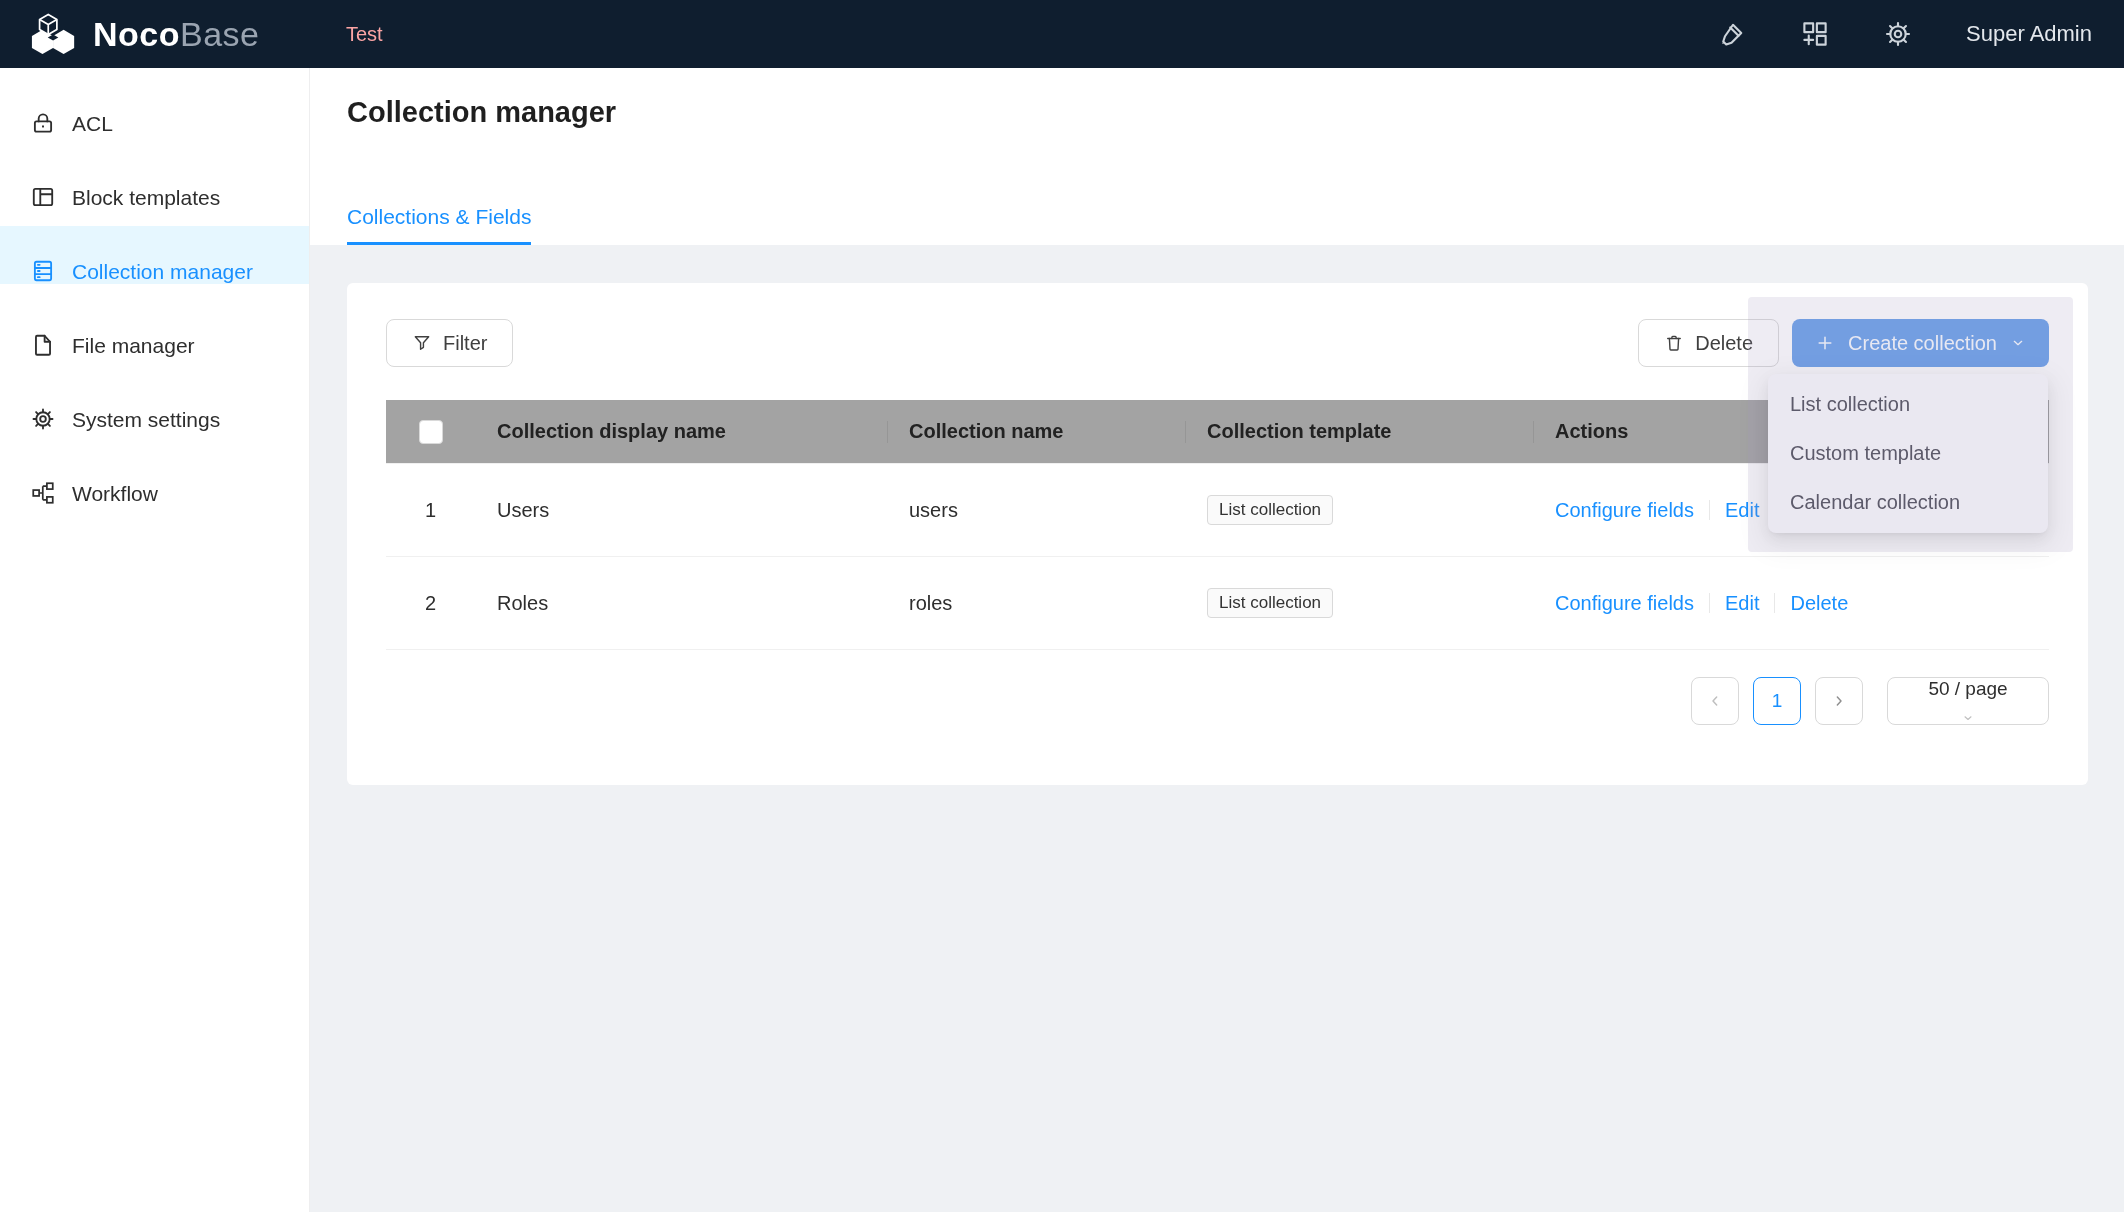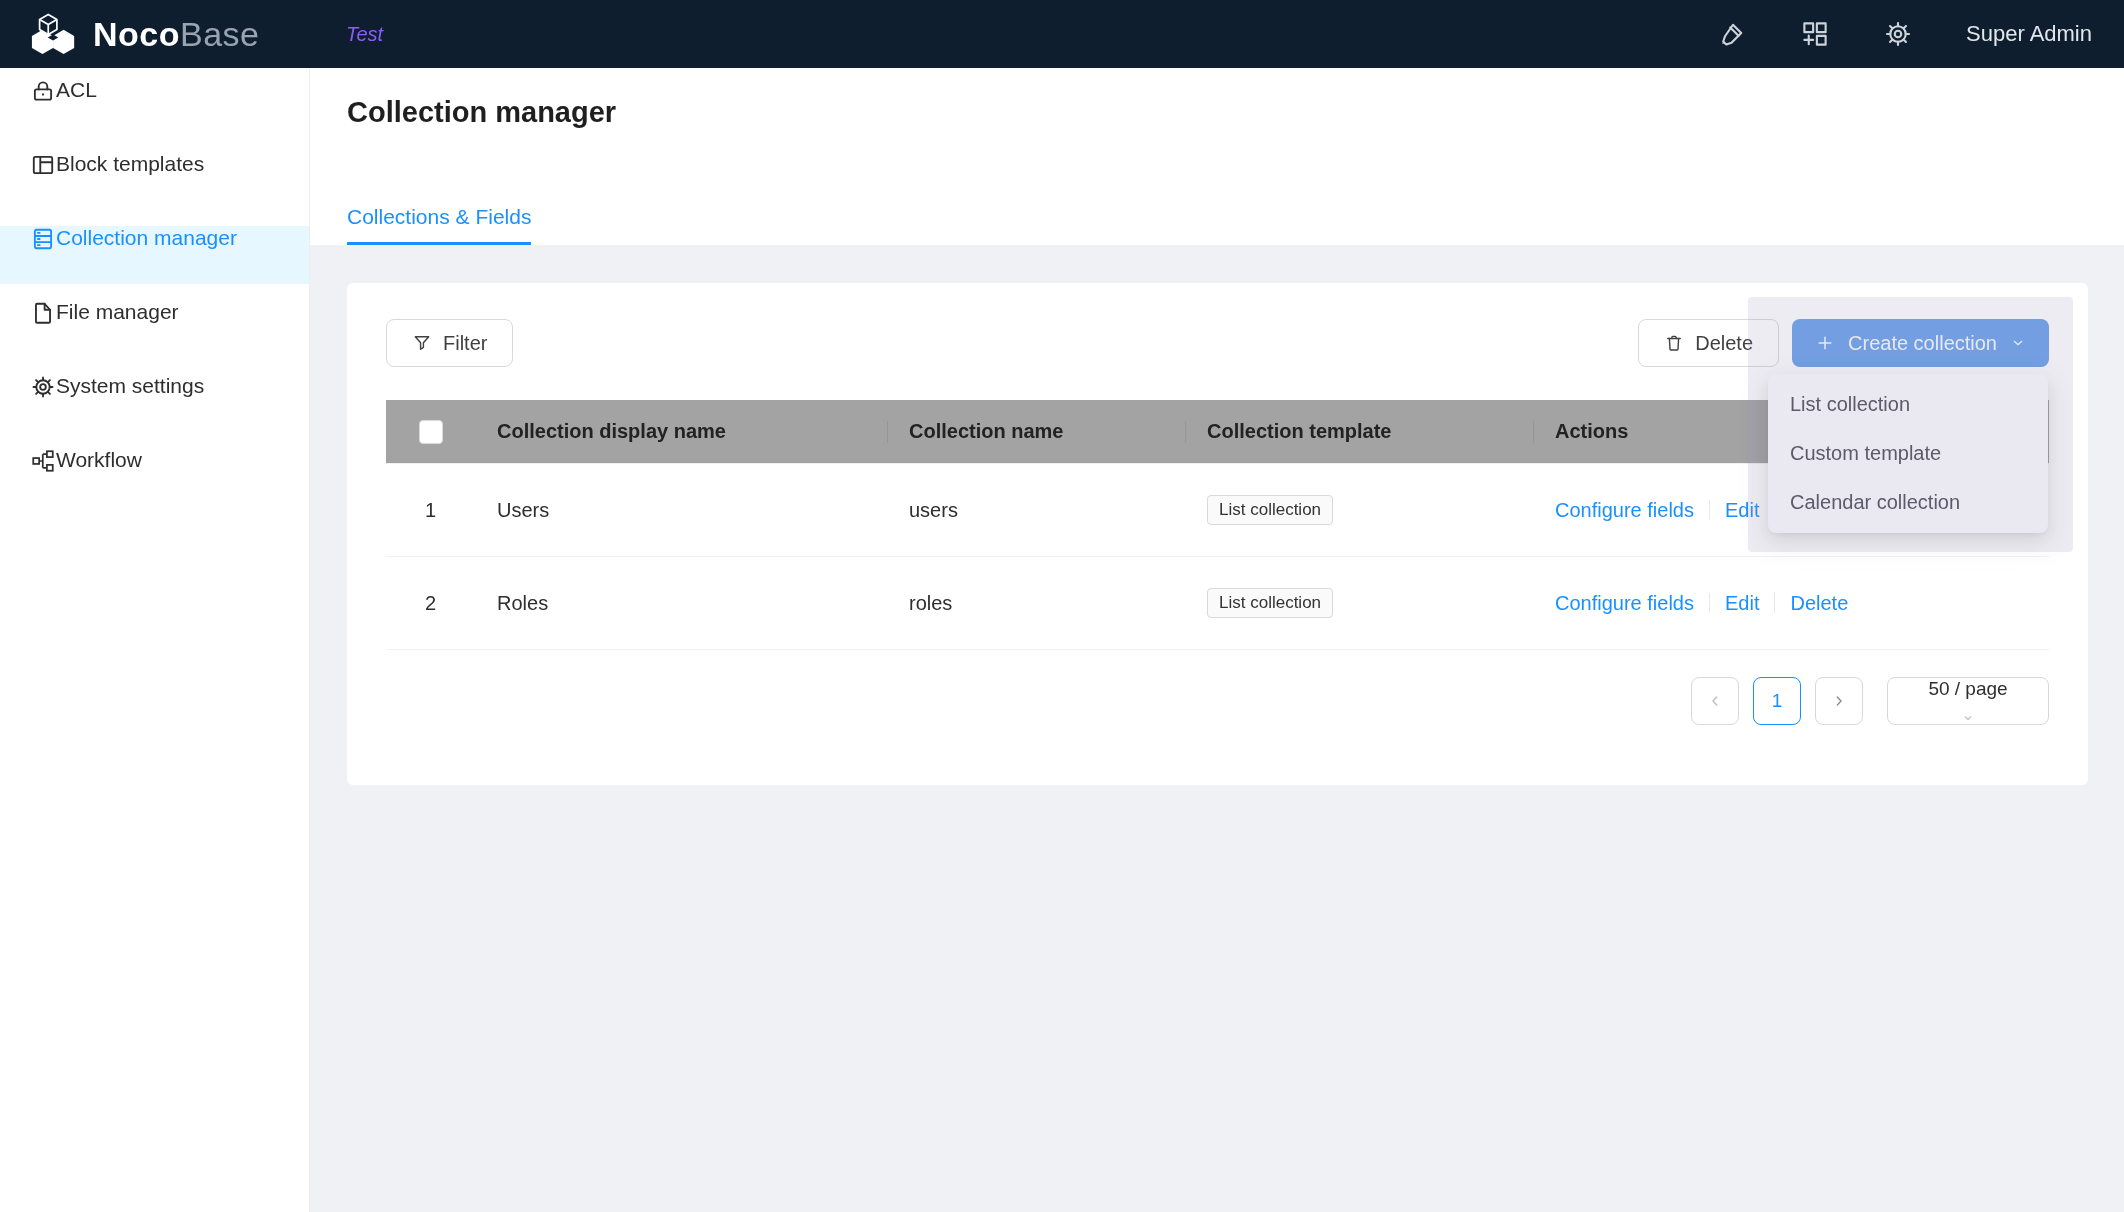--- a/index.html
+++ b/index.html
@@ -18,34 +18,34 @@
   
   .topbar {
     position:absolute; left:0; top:0; width:2124px; height:68px;
     background:#0f1e2f; display:flex; align-items:center;justify-content:space-between;
   }
   .logo-area { width:310px; flex:none; display:flex; align-items:center; gap:13px; padding-left:28px; }
   .brand { font-size:34px; letter-spacing:.5px; white-space:nowrap; }
   .brand-bold { font-weight:700; color:#ffffff; }
   .brand-light { font-weight:300; color:#9aa4b1; }
   .topnav { display:flex; align-items:center; }
-  .topnav-item { margin-left:36px; font-size:20px; color:#8b5cf6; cursor:pointer;font-style:italic; }
+  .topnav-item { margin-left:36px; font-size:20px; color:#fca5a5; cursor:pointer; }
   .topbar-right { margin-left:auto; display:flex; align-items:center; gap:53px; padding-right:32px; }
   .topbar-icon { width:30px; height:30px; color:#ccd3da; cursor:pointer; }
   .topbar-icon svg { width:30px; height:30px; }
   .topbar-user { font-size:22px; color:#e3e7ec; cursor:pointer; }
 
   
   .sidebar {
     position:absolute; left:0; top:68px; width:310px; height:1144px;
     background:#fff; border-right:1px solid #eeeeef; padding-top:10px;
   }
   .menu-item {
-    height:58px; margin-bottom:16px; display:flex; align-items:flex-start;
-    padding-left:30px; font-size:21px; color:#2e2e2e; cursor:pointer;
+    height:58px; margin-bottom:16px; display:flex; align-items:flex-end;
+    padding-left:30px; gap:16px; font-size:21px; color:#2e2e2e; cursor:pointer;
   }
   .menu-item svg { width:26px; height:26px; flex:none; }
   .menu-item.active { background:#e6f7ff; color:#1890ff; }
 
   
   .main { position:absolute; left:310px; top:68px; width:1814px; height:1144px; background:#eff1f4; }
   .page-header { position:relative; height:177px; background:#fff; padding-left:37px; }
   .page-title { margin:0; padding-top:28px; font-size:29px; font-weight:700; color:#1f1f1f; }
   .tabs { position:absolute; left:37px; bottom:0; display:flex; }
   .tab { font-size:21px; font-weight:500; color:#1890ff; padding-bottom:13px; border-bottom:3px solid #1890ff; cursor:pointer; }

